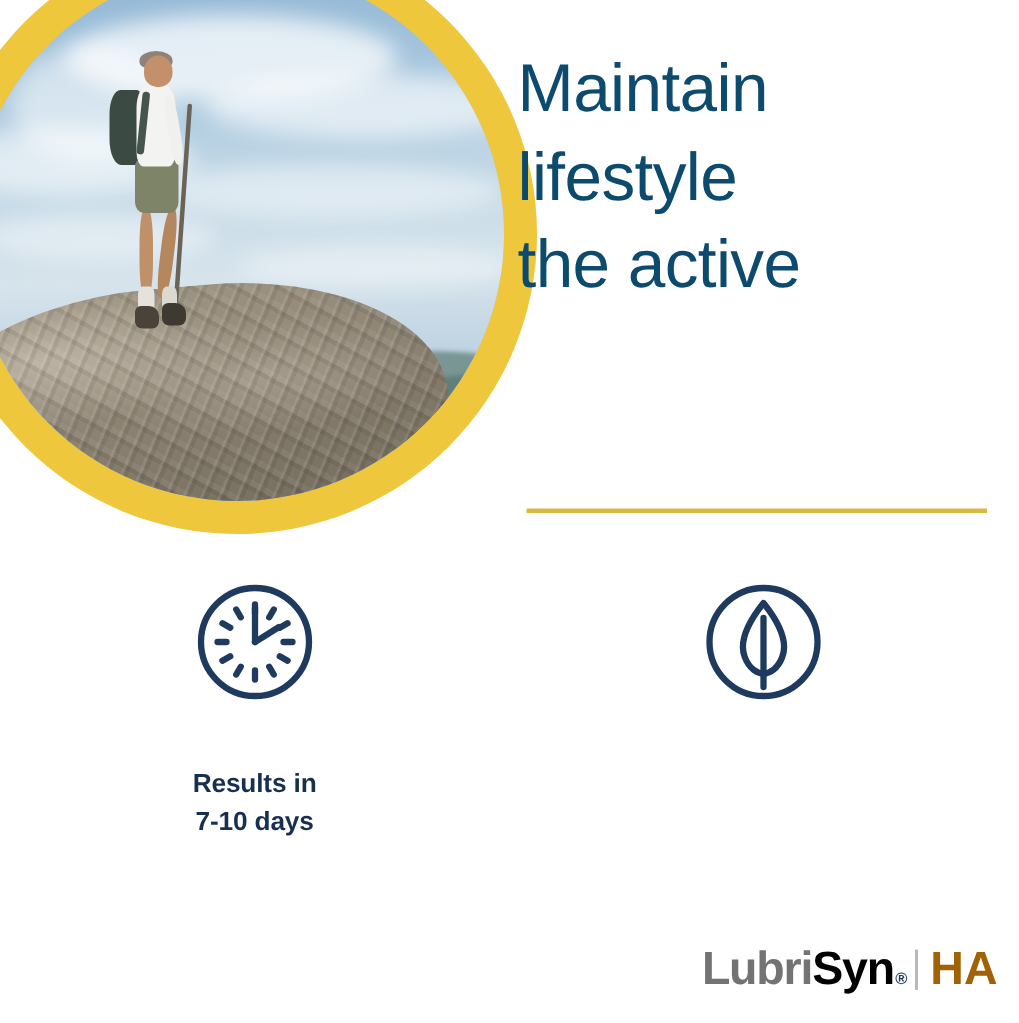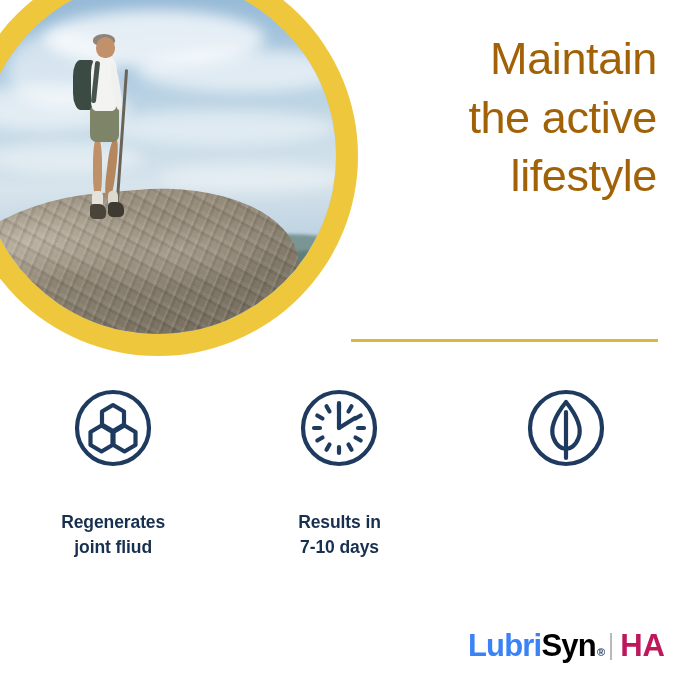--- a/index.html
+++ b/index.html
@@ -105,22 +105,22 @@
   .hk-boot1{left:26%; top:87%; width:16%; height:8%; background:#4A4339; border-radius:26% 44% 30% 30%;}
   .hk-boot2{left:44%; top:86%; width:17%; height:8%; background:#3F3A31; border-radius:26% 44% 30% 30%;}
   .hk-arm{left:48%; top:14%; width:8%; height:24%; background:#F0F0EE; border-radius:40%; transform:rotate(-9deg);}
   .hk-pole{left:57%; top:17%; width:3.5%; height:76%; background:#6A6357; transform:rotate(4deg); border-radius:2px;}
 
   
   .headline{
     position:absolute;
     right:22px; top:30px;
     width:312px;
-    text-align:right;
-    color:#a16207;
+    text-align:left;
+    color:#0c4a6e;
     font-size:45px;
     line-height:1.30;
     font-weight:400;
     letter-spacing:-0.4px;
   }
   .headline .ln{display:block;white-space:nowrap;}
 
   .gold-rule{
     position:absolute;
     left:351px; top:339px;
@@ -156,28 +156,28 @@
 
   
   .logo{
     position:absolute;
     right:14px; bottom:18px;
     display:flex;
     align-items:baseline;
     font-weight:bold;
     letter-spacing:-0.8px;
   }
-  .logo-lubri{color:#3b82f6;font-size:31px;}
+  .logo-lubri{color:#737373;font-size:31px;}
   .logo-syn{color:#000000;font-size:31px;}
   .logo-reg{color:#1C3461;font-size:11px;vertical-align:super;margin-left:1px;}
   .logo-bar{
     width:2px;height:27px;background:#B9B9B9;
     margin:0 8px 0 6px;align-self:center;
   }
-  .logo-ha{color:#be185d;font-size:31px;letter-spacing:0px;}
+  .logo-ha{color:#a16207;font-size:31px;letter-spacing:0px;}
 </style>
 </head>
 <body>
 
 <div class="hero-wrap">
   <div class="gold-ring"></div>
   <div class="photo-circle">
     <div class="sky"></div>
     <div class="cloud c7"></div>
     <div class="cloud c1"></div>
@@ -206,40 +206,28 @@
       <div class="hk hk-packstrap"></div>
       <div class="hk hk-arm"></div>
       <div class="hk hk-hair"></div>
       <div class="hk hk-head"></div>
     </div>
   </div>
 </div>
 
 <div class="headline">
   <span class="ln">Maintain</span>
+  <span class="ln">lifestyle</span>
   <span class="ln">the active</span>
-  <span class="ln">lifestyle</span>
 </div>
 
 <div class="gold-rule"></div>
 
 <div class="features">
 
-  <div class="feature f1">
-    <svg class="feat-icon" viewBox="0 0 80 80">
-      <circle cx="40" cy="40" r="36" fill="none" stroke="#1E3A5F" stroke-width="4.2"></circle>
-      <polygon points="40,17 51,23.5 51,36.5 40,43 29,36.5 29,23.5" fill="none" stroke="#1E3A5F" stroke-width="4.2" stroke-linejoin="round"></polygon>
-      <polygon points="28.5,37.5 39.5,44 39.5,57 28.5,63.5 17.5,57 17.5,44" fill="none" stroke="#1E3A5F" stroke-width="4.2" stroke-linejoin="round"></polygon>
-      <polygon points="51.5,37.5 62.5,44 62.5,57 51.5,63.5 40.5,57 40.5,44" fill="none" stroke="#1E3A5F" stroke-width="4.2" stroke-linejoin="round"></polygon>
-    </svg>
-    <div class="feat-label">
-      <span>Regenerates</span><br>
-      <span>joint fliud</span>
-    </div>
-  </div>
 
   <div class="feature f2">
     <svg class="feat-icon" viewBox="0 0 80 80">
       <circle cx="40" cy="40" r="36" fill="none" stroke="#1E3A5F" stroke-width="4.2"></circle>
       <g stroke="#1E3A5F" stroke-width="4.2" stroke-linecap="round">
         <line x1="40" y1="15" x2="40" y2="21"></line>
         <line x1="52.5" y1="18.3" x2="49.5" y2="23.5"></line>
         <line x1="61.7" y1="27.5" x2="56.5" y2="30.5"></line>
         <line x1="65" y1="40" x2="59" y2="40"></line>
         <line x1="61.7" y1="52.5" x2="56.5" y2="49.5"></line>

